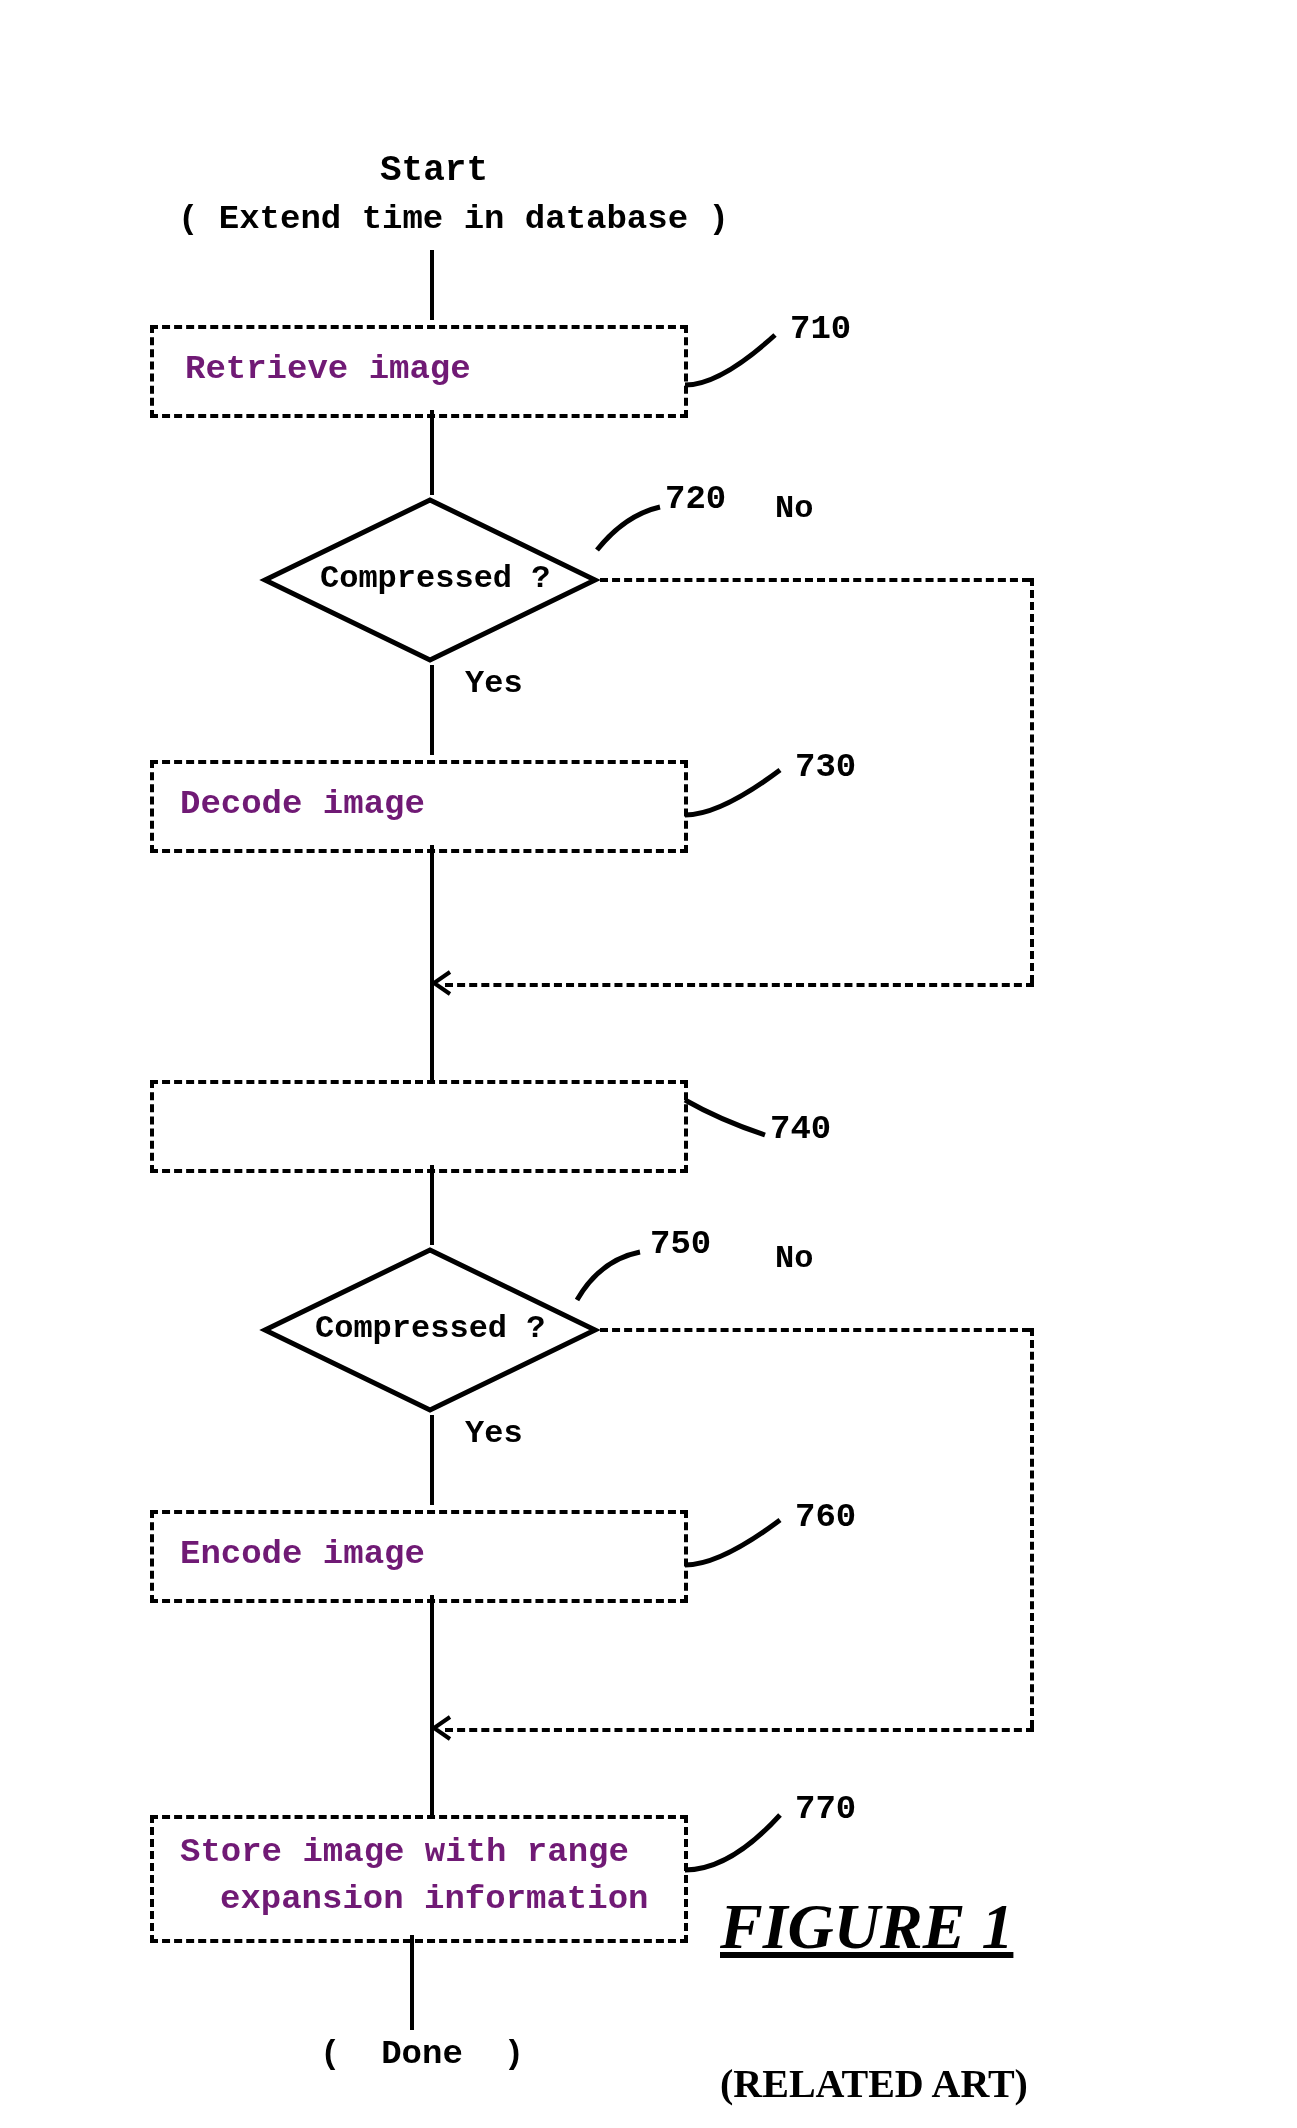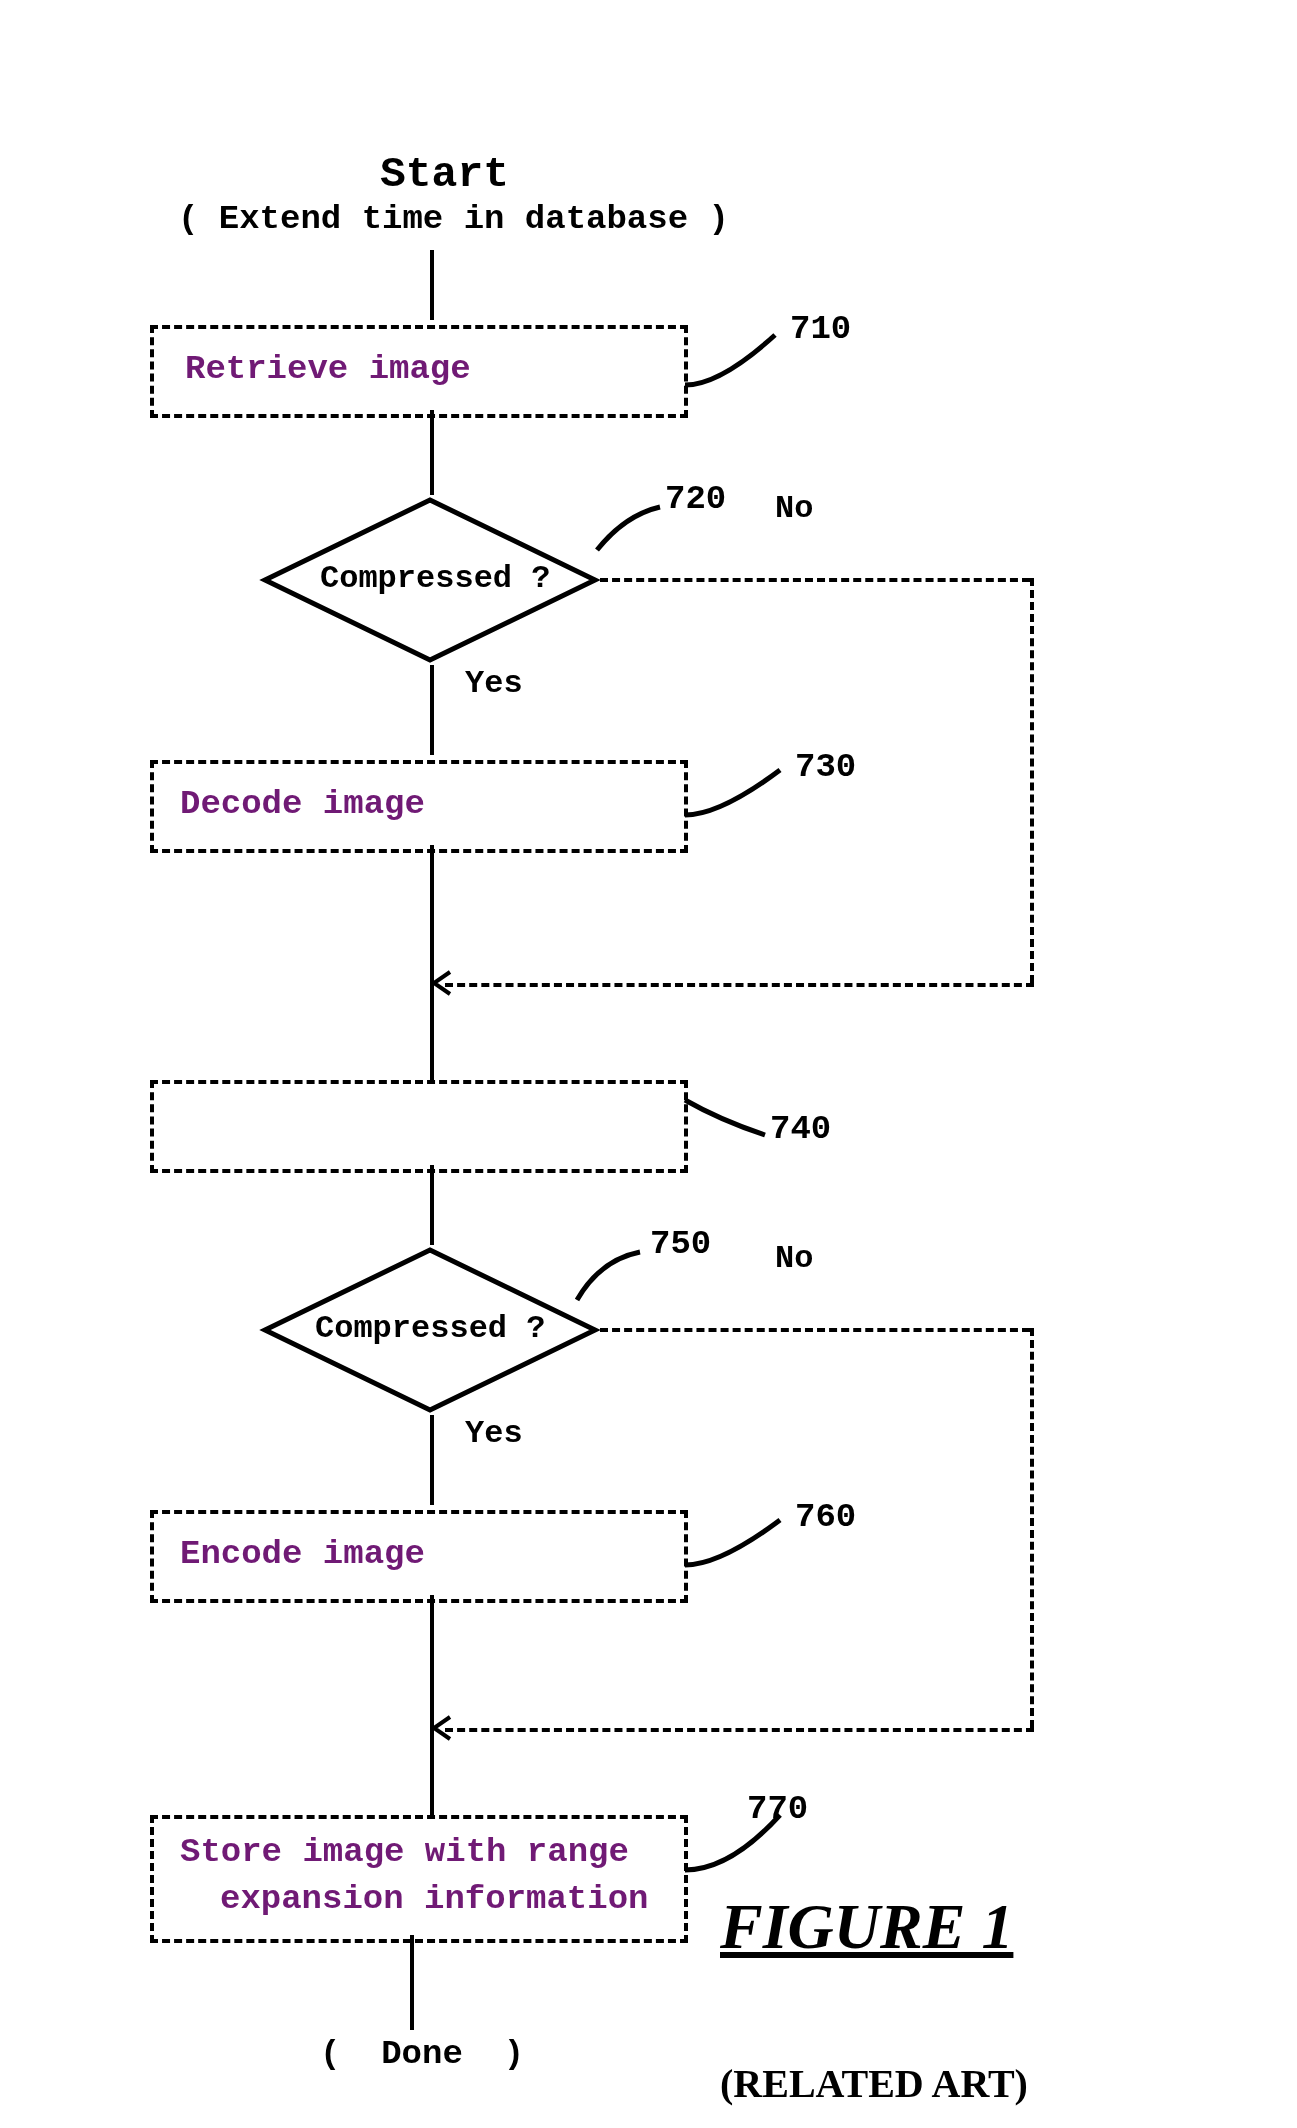--- a/index.html
+++ b/index.html
@@ -1,18 +1,18 @@
 <!DOCTYPE html>
 <html><head>
 <meta charset="utf-8">
 <style>
   html,body{margin:0;padding:0;background:#fff;font-family:"Courier New",monospace}
   #stage{position:relative;width:1297px;height:2128px;background:#fff}
   .txt{position:absolute;white-space:pre;font-weight:bold;color:#000}
-  .start{font-size:43px}
+  .start{font-size:36px}
   .sub{font-size:34px}
   .box{position:absolute;border:4px dashed #000}
   .boxlabel{position:absolute;font-size:34px;font-weight:bold;color:#701a75;white-space:pre}
   .ref{position:absolute;font-size:34px;font-weight:bold;color:#000}
   .edge{position:absolute;font-size:32px;font-weight:bold;color:#000}
   .fig{position:absolute;font-family:"Comic Sans MS","Brush Script MT",cursive;font-weight:bold;color:#000}
   .fig.big{font-size:64px;font-style:italic;text-decoration:underline}
   .fig.small{font-size:40px}
   .vline{position:absolute;width:0;border-left:4px solid #000}
   .vdash{position:absolute;width:0;border-left:4px dashed #000}
@@ -97,21 +97,21 @@
   </svg>
   <div class="ref" style="left:795px;top:1498px">760</div>
   <div class="vline" style="left:430px;top:1595px;height:220px"></div>
 
   <div class="box" style="left:150px;top:1815px;width:530px;height:120px"></div>
   <div class="boxlabel" style="left:220px;top:1880px">expansion information</div>
   <div class="boxlabel" style="left:180px;top:1833px">Store image with range</div>
   <svg style="left:680px;top:1810px" width="110" height="70">
     <path d="M5 60 Q 50 60 100 5" stroke="#000" stroke-width="5" fill="none"></path>
   </svg>
-  <div class="ref" style="left:747px;top:1790px">770</div>
+  <div class="ref" style="left:795px;top:1790px">770</div>
   <div class="vline" style="left:410px;top:1935px;height:95px"></div>
 
   <div class="txt sub" style="left:320px;top:2035px">(  Done  )</div>
 
   <div class="fig big" style="left:720px;top:1890px">FIGURE 1</div>
   <div class="fig small" style="left:720px;top:2060px">(RELATED ART)</div>
 
 </div>
 
 </body></html>

